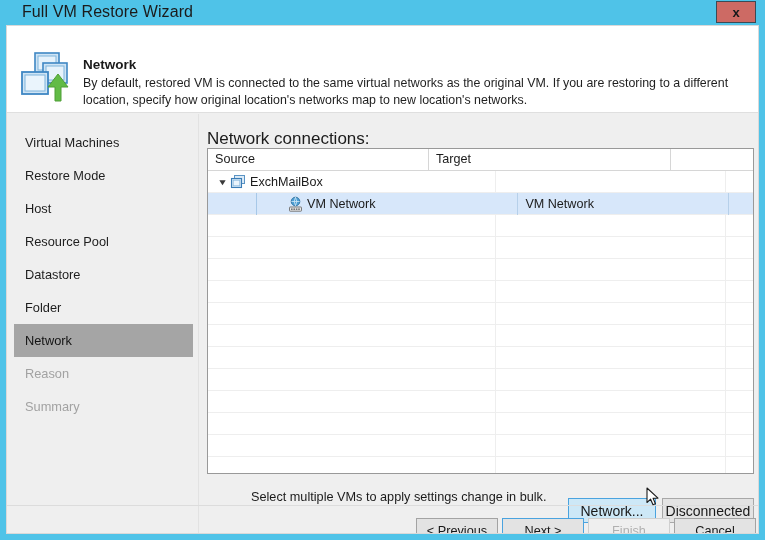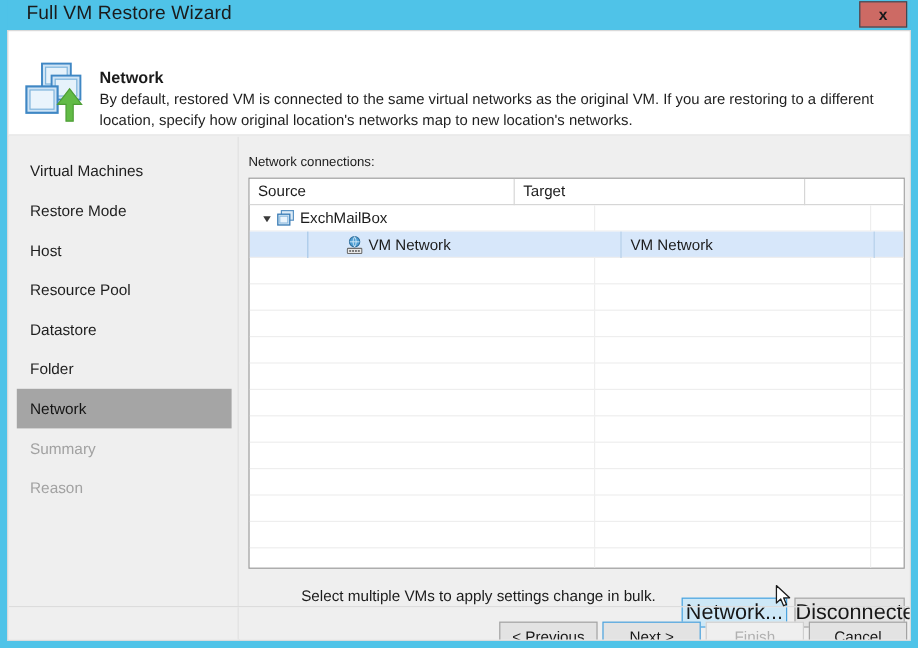--- a/index.html
+++ b/index.html
@@ -125,21 +125,21 @@
   
   #main {
     position: absolute;
     left: 193px; top: 88px;
     width: 560px; height: 421px;
     background: #efefef;
   }
   #list-label {
     position: absolute;
     left: 7px; top: 15px;
-    font-size: 11px;
+    font-size: 17px;
     color: #1b1b1b;
   }
 
   
   #grid {
     position: absolute;
     left: 7px; top: 34px;
     width: 547px; height: 326px;
     background: #ffffff;
     border: 1px solid #999999;
@@ -217,21 +217,21 @@
     font-size: 12.7px;
     color: #1b1b1b;
     margin-left: 44px;
   }
   .small-btn {
     position: absolute;
     top: 12px;
     height: 25px;
     background: #e3e3e3;
     border: 1px solid #a8a8a8;
-    font-size: 18px;
+    font-size: 14px;
     color: #181818;
     font-family: "Liberation Sans", sans-serif;
     cursor: pointer;
   }
   #network-button {
     right: 98px;
     width: 88px;
     background: #cde8f7;
     border: 1px solid #4aa3df;
   }
@@ -326,24 +326,24 @@
           <div class="nav-item">
             <span>Datastore</span>
           </div>
           <div class="nav-item">
             <span>Folder</span>
           </div>
           <div class="nav-item selected">
             <span>Network</span>
           </div>
           <div class="nav-item disabled">
+            <span>Reason</span>
+          </div>
+          <div class="nav-item disabled">
             <span>Summary</span>
-          </div>
-          <div class="nav-item disabled">
-            <span>Reason</span>
           </div>
         </div>
     </div>
 
     <div id="main">
 
       <div id="list-label">Network connections:</div>
 
       <div id="grid">
         <div id="grid-header">

